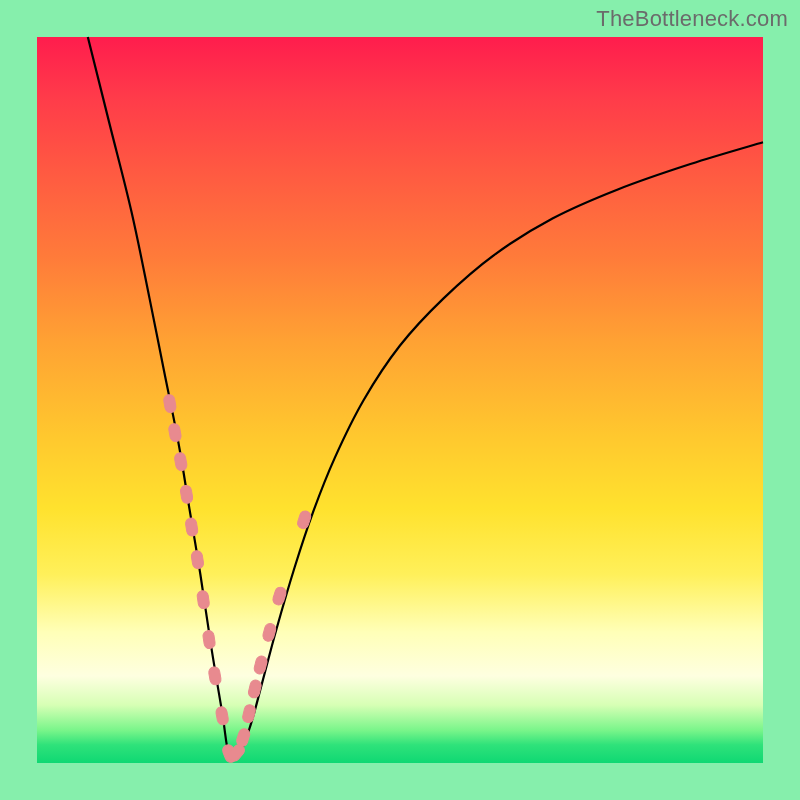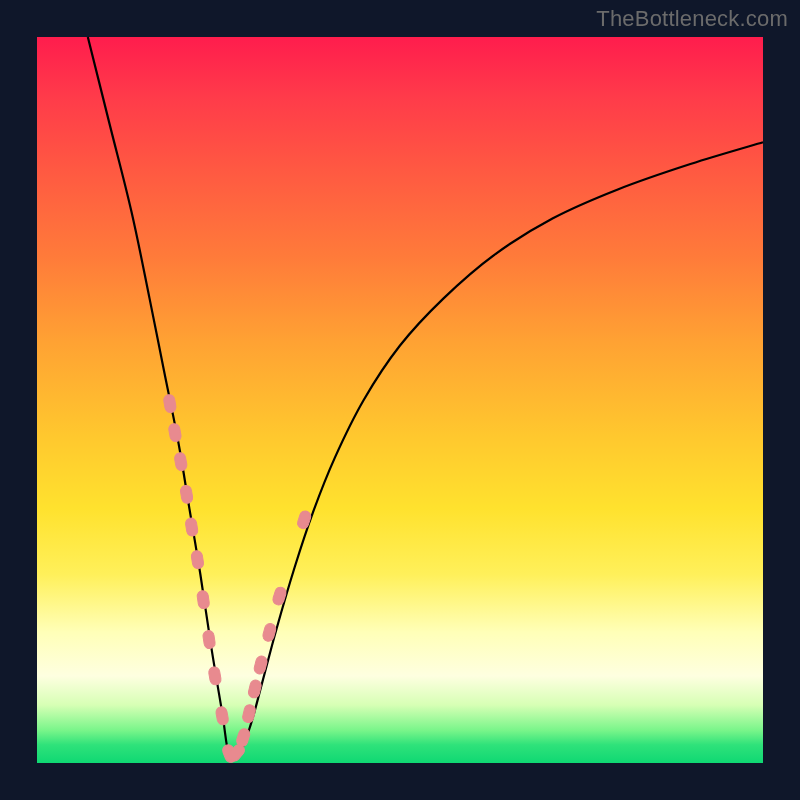--- a/index.html
+++ b/index.html
@@ -10,21 +10,21 @@
     background: #000;
     overflow: hidden;
     font-family: Arial, Helvetica, sans-serif;
   }
   .frame {
     position: absolute;
     left: 0;
     top: 0;
     width: 800px;
     height: 800px;
-    background: #0f172a;
+    background: #86efac;
   }
   .plot {
     position: absolute;
     left: 37px;
     top: 37px;
     width: 726px;
     height: 726px;
     
     background: linear-gradient(
       to bottom,

